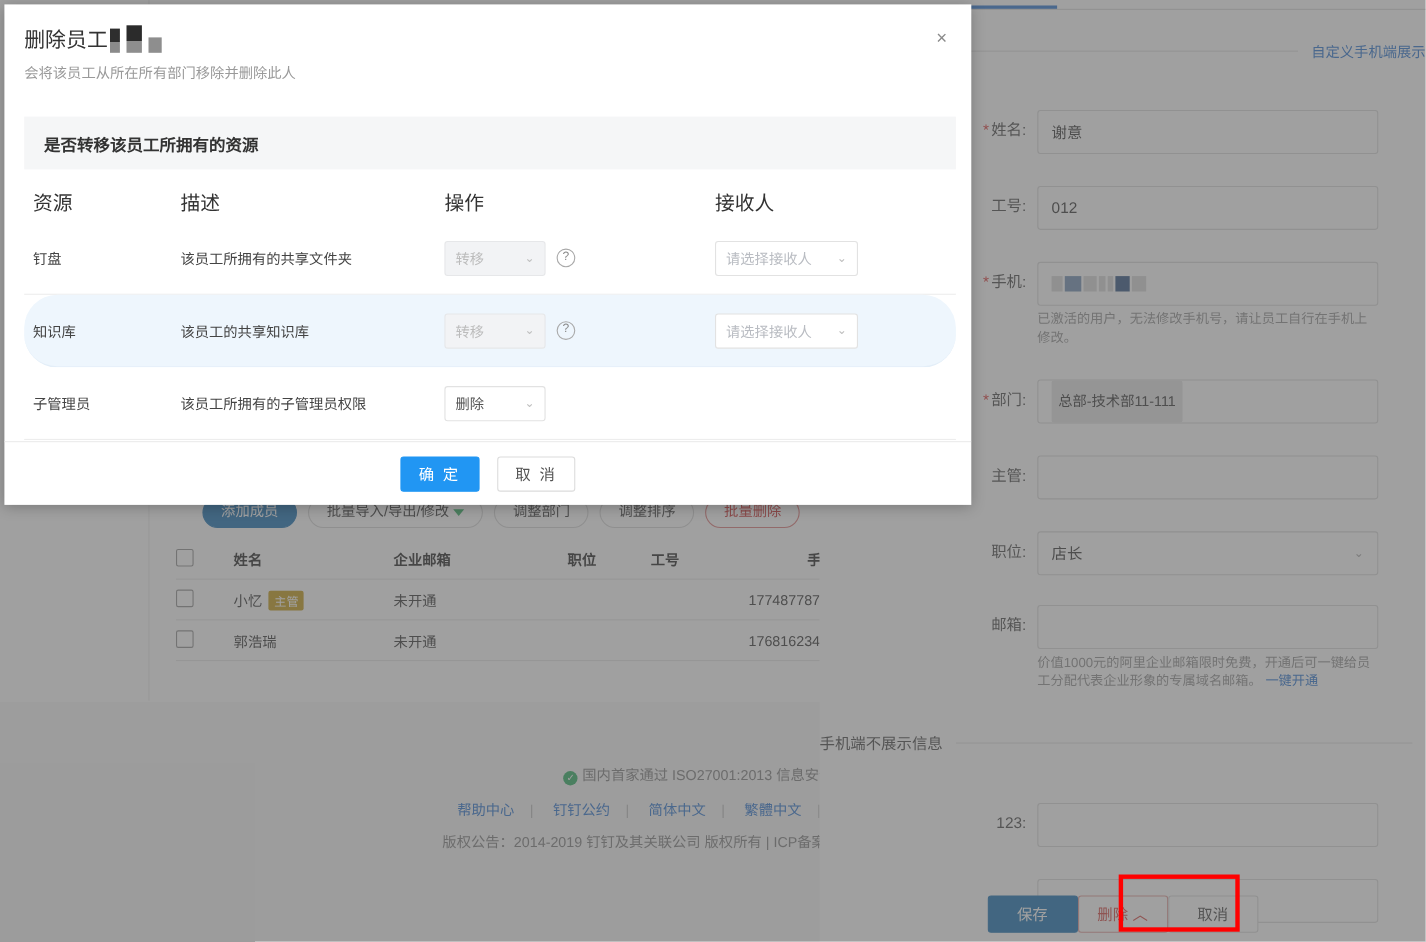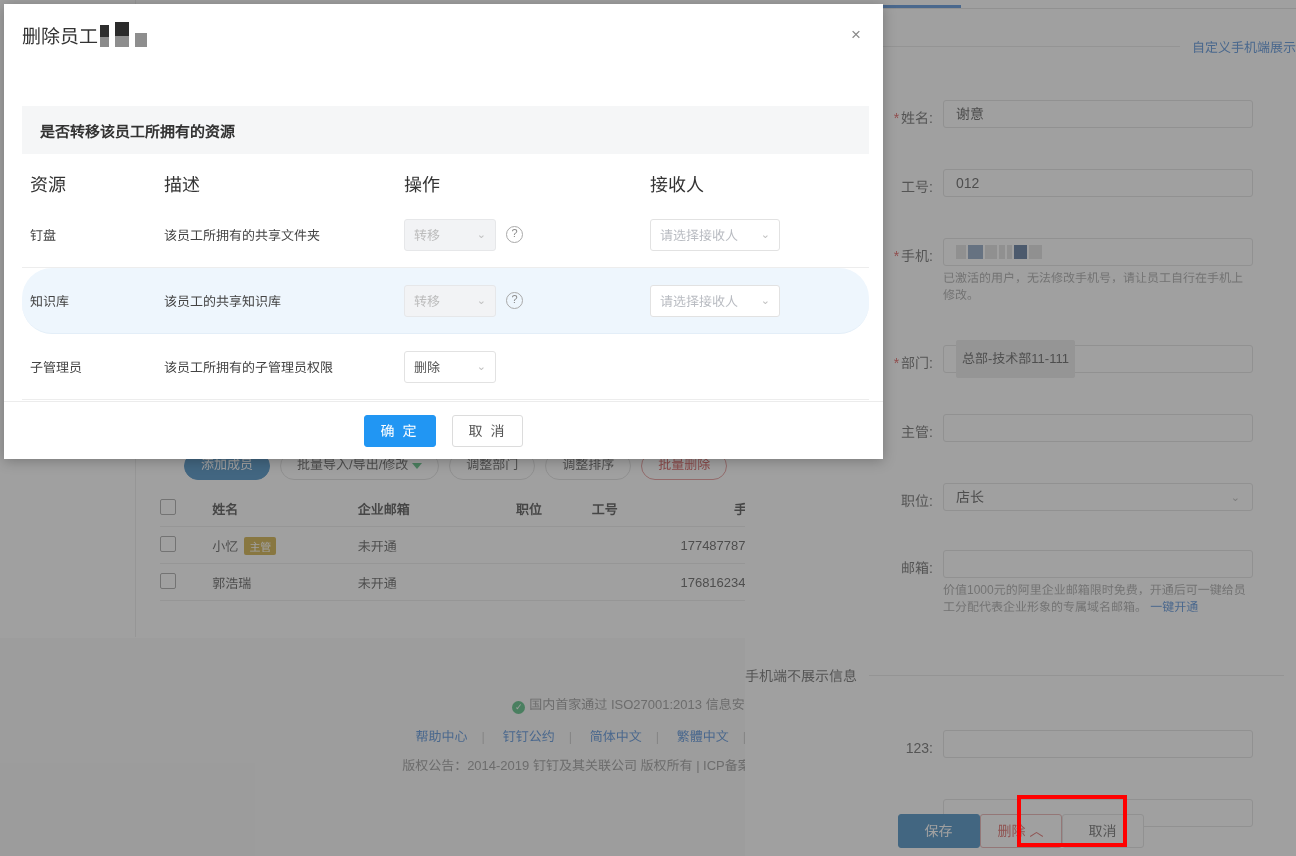--- a/index.html
+++ b/index.html
@@ -115,21 +115,21 @@
     position: absolute; left: 0; width: 551px;
     display: flex; align-items: flex-start;
   }
   .flabel {
     width: 188px; text-align: right; padding-right: 10px;
     font-size: 14px; color: #555; line-height: 36px; white-space: nowrap;
   }
   .flabel .req { color: #d44; margin-right: 2px; }
   .fctrl { width: 310px; }
   .finput {
-    height: 28px; border: 1px solid #dcdcdc; border-radius: 3px;
+    height: 40px; border: 1px solid #dcdcdc; border-radius: 3px;
     background: #fff; box-sizing: border-box; padding: 0 12px;
     line-height: 34px; font-size: 14px; color: #444;
     display: flex; align-items: center;
   }
   .finput.sel { justify-content: space-between; }
   .finput .chev {
     color: #b0b0b0; font-size: 11px;
   }
   .fhint {
     font-size: 12px; color: #999; line-height: 17px; margin-top: 4px;
@@ -432,20 +432,21 @@
 <div id="modal">
   <div class="m-title">
     <span>删除员工</span>
     <span class="redact">
       <i class="rd1"></i>
         <i class="rd2"></i>
         <i class="rd3"></i>
     </span>
   </div>
   <div class="m-close">×</div>
+  <div class="m-sub">会将该员工从所在所有部门移除并删除此人</div>
 
   <div class="m-banner">
     <span>是否转移该员工所拥有的资源</span>
   </div>
 
   <div class="m-tbl">
     <div class="row hr">
       <div class="k-res">资源</div>
       <div class="k-desc">描述</div>
       <div class="k-op">操作</div>

